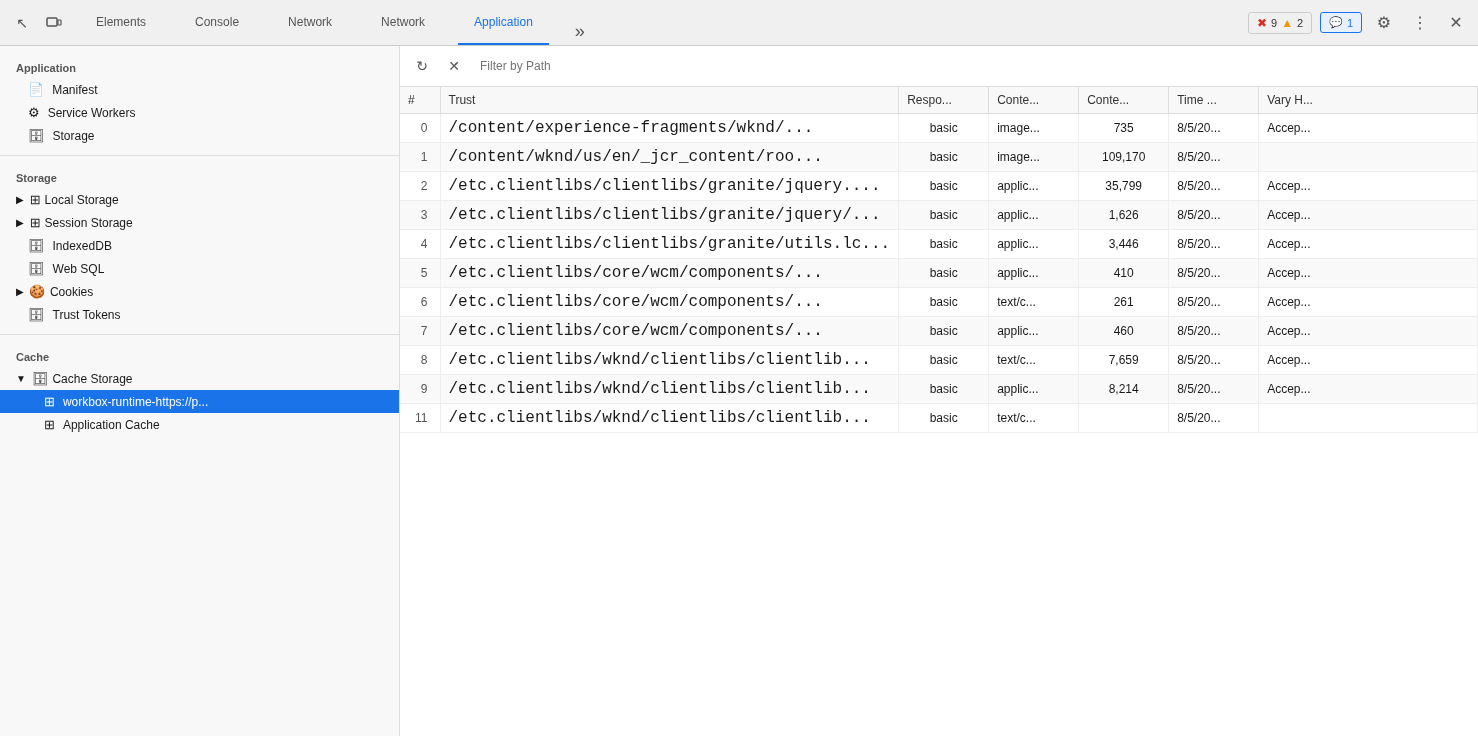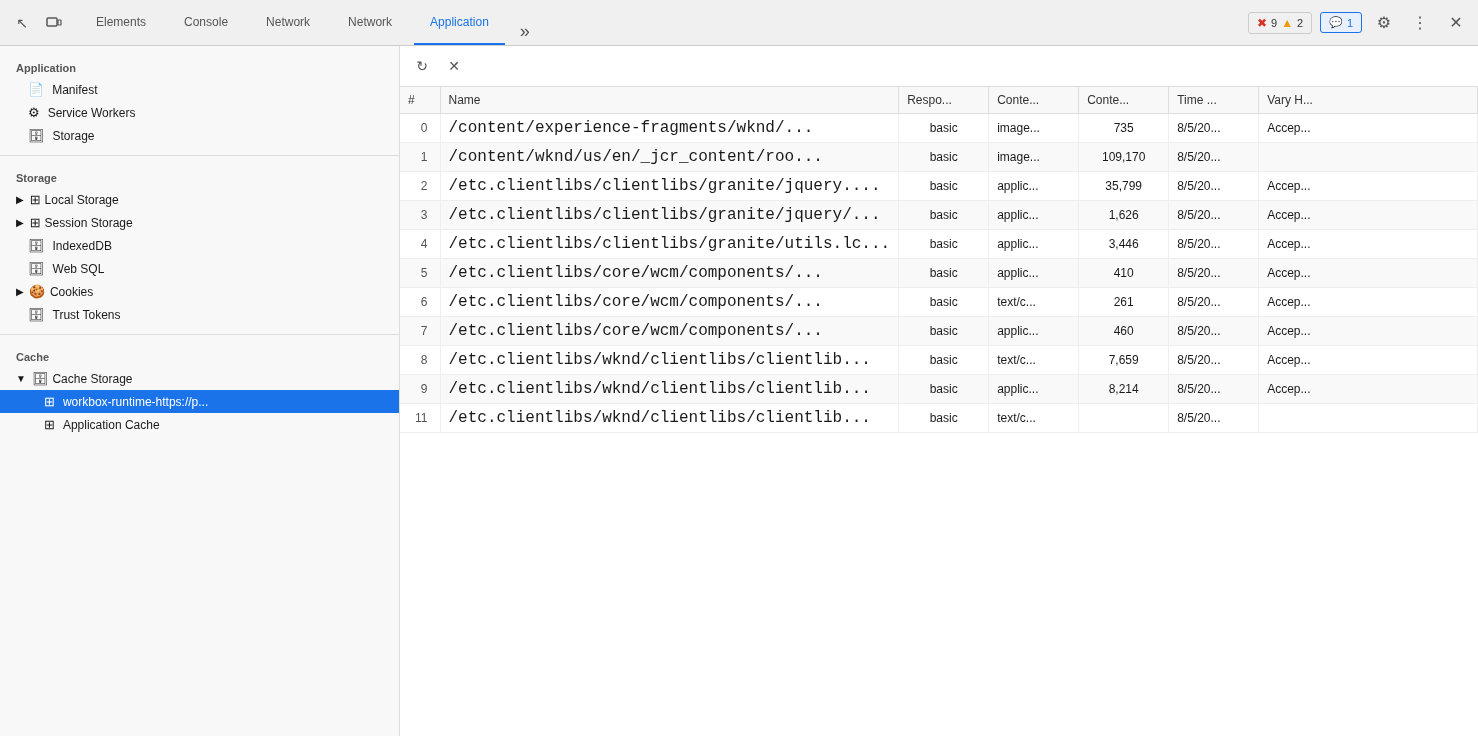--- a/index.html
+++ b/index.html
@@ -13,21 +13,21 @@
       height: 46px;
       padding: 0 8px;
     }
     .toolbar-icons { display: flex; gap: 4px; margin-right: 12px; }
     .toolbar-icon-btn {
       width: 28px; height: 28px;
       display: flex; align-items: center; justify-content: center;
       cursor: pointer; border-radius: 3px; border: none; background: transparent;
       font-size: 14px; color: #555;
     }
-    .tab-list { display: flex; align-items: flex-end; height: 100%; gap: 6px; }
+    .tab-list { display: flex; align-items: flex-end; height: 100%; gap: 17px; }
     .tab {
       padding: 0 16px;
       height: 100%;
       display: flex; align-items: center;
       cursor: pointer;
       font-size: 12px; color: #555;
       border-bottom: 2px solid transparent;
       white-space: nowrap;
     }
     .tab.active { color: #1a73e8; border-bottom: 2px solid #1a73e8; font-weight: 500; }
@@ -277,28 +277,29 @@
       <span style="font-size:13px;">⊞</span>
       <span>Application Cache</span>
     </div>
   </div>
 
   <div class="content-area">
 
     <div class="filter-bar">
       <button class="filter-btn" title="Refresh">↻</button>
       <button class="filter-btn" title="Clear">✕</button>
+      <input class="filter-input" type="text" placeholder="Filter by Path" style="">
     </div>
 
     <div class="data-table">
       <table>
         <thead>
           <tr>
             <th class="col-num">#</th>
-            <th class="col-name">Name</th>
+            <th class="col-name">Trust</th>
             <th class="col-response">Respo...</th>
             <th class="col-content-type">Conte...</th>
             <th class="col-content-length">Conte...</th>
             <th class="col-time">Time ...</th>
             <th class="col-vary">Vary H...</th>
           </tr>
         </thead>
         <tbody id="table-body">
         <tr>
       <td class="col-num">0</td>

